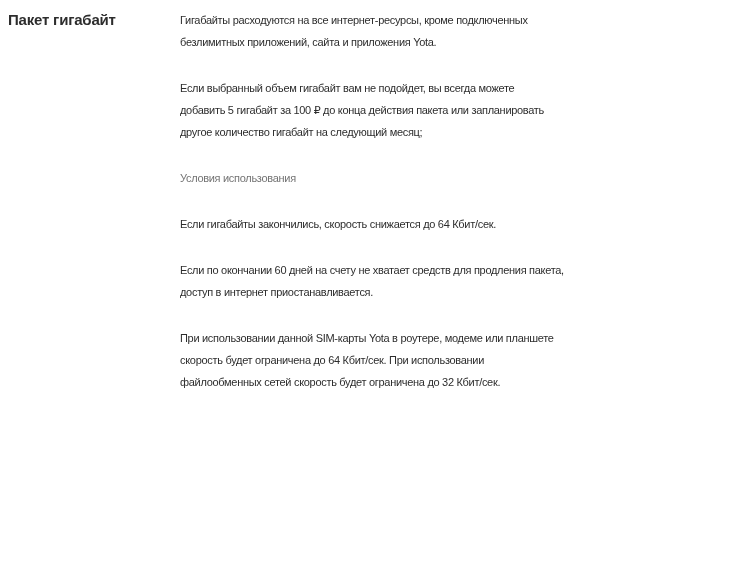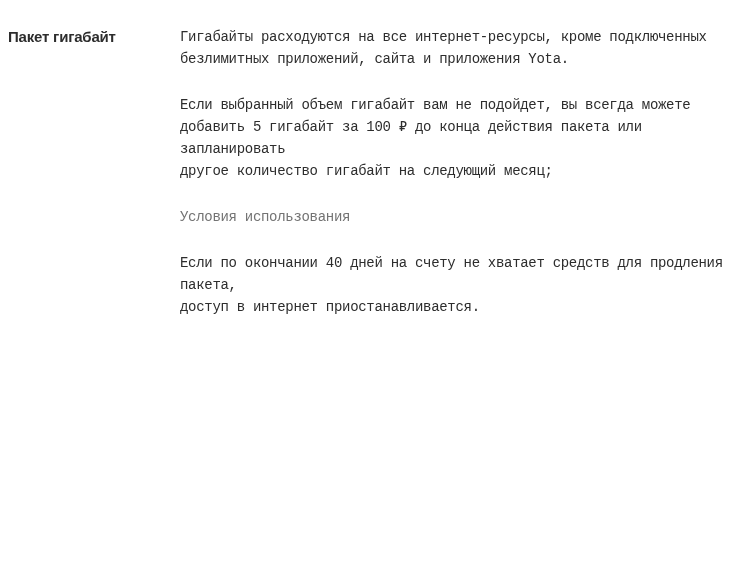--- a/index.html
+++ b/index.html
@@ -10,61 +10,64 @@
   body {
     width: 744px;
     height: 583px;
     overflow: hidden;
     font-family: "Liberation Sans", "DejaVu Sans", sans-serif;
   }
   .row {
     display: flex;
     align-items: flex-start;
     box-sizing: border-box;
-    padding: 26px 10px 0 8px;
+    padding: 9px 10px 0 8px;
   }
   .term-col {
     flex: 0 0 172px;
     width: 172px;
   }
   .term-col .term {
     margin: 0;
     font-size: 15px;
     line-height: 22px;
     font-weight: 700;
     color: #2d2d2d;
     letter-spacing: -0.2px;
   }
   .desc-col {
     flex: 1 1 auto;
     max-width: 554px;
   }
   .desc-col .block {
     margin: 0 0 24px 0;
-    font-size: 14px;
+    font-size: 11px;
     line-height: 22px;
     color: #2d2d2d;
     letter-spacing: -0.3px;
     white-space: pre-line;
-    font-family: Liberation Mono, monospace;
   }
   .desc-col .subheading {
     color: #737373;
   }
 </style>
 </head>
 <body>
 
 <div class="row">
   <div class="term-col">
     <h2 class="term">Пакет гигабайт</h2>
   </div>
   <div class="desc-col">
     <p class="block">Гигабайты расходуются на все интернет-ресурсы, кроме подключенных
 безлимитных приложений, сайта и приложения Yota.</p>
     <p class="block">Если выбранный объем гигабайт вам не подойдет, вы всегда можете
 добавить 5 гигабайт за 100 ₽ до конца действия пакета или запланировать
 другое количество гигабайт на следующий месяц;</p>
     <p class="block subheading">Условия использования</p>
-    <p class="block">Если по окончании 40 дней на счету не хватает средств для продления пакета,
+    <p class="block">Если гигабайты закончились, скорость снижается до 64 Кбит/сек.</p>
+    <p class="block">Если по окончании 60 дней на счету не хватает средств для продления пакета,
 доступ в интернет приостанавливается.</p>
+    <p class="block">При использовании данной SIM-карты Yota в роутере, модеме или планшете
+скорость будет ограничена до 64 Кбит/сек. При использовании
+файлообменных сетей скорость будет ограничена до 32 Кбит/сек.</p>
   </div>
 </div>
 
 </body></html>

